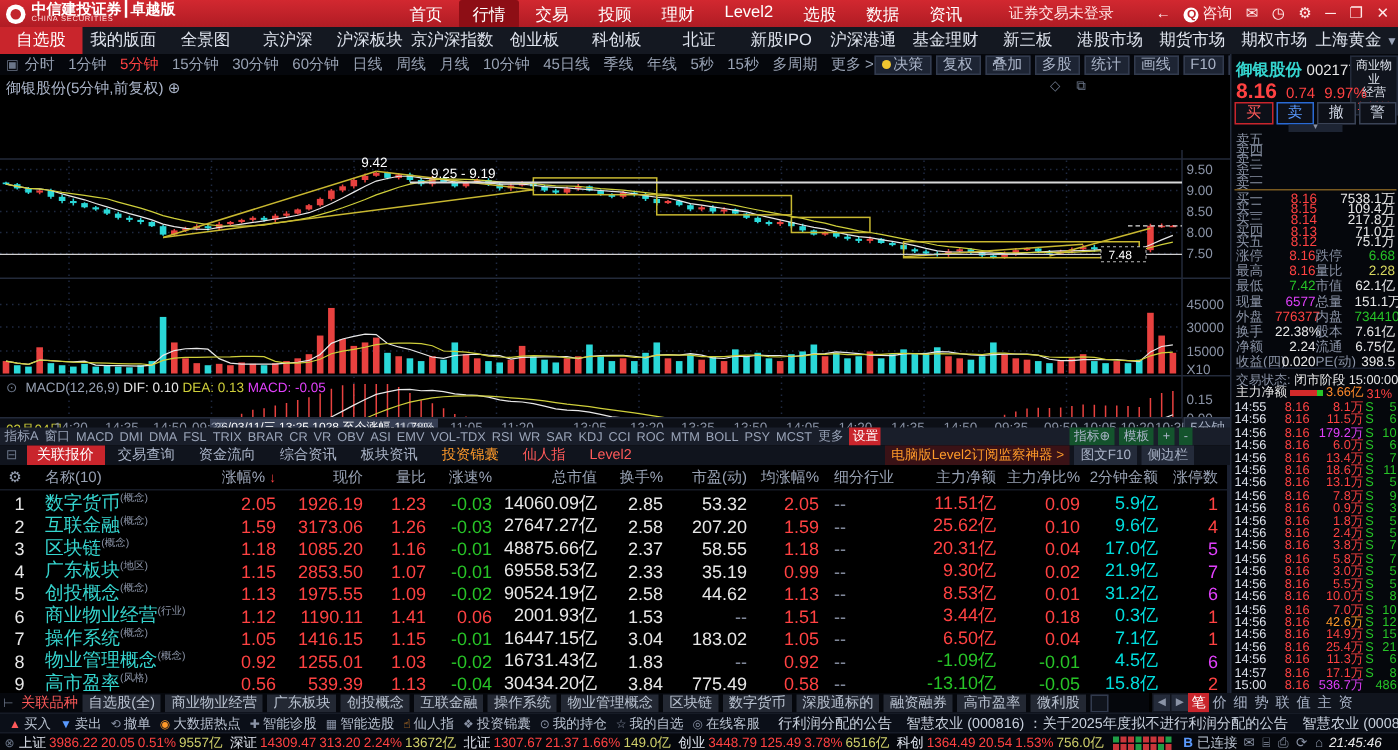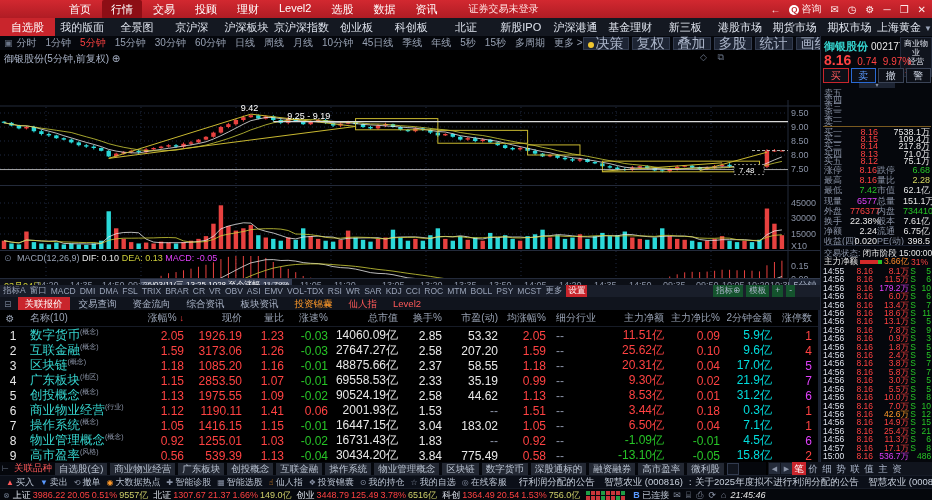--- a/index.html
+++ b/index.html
@@ -28,21 +28,21 @@
   .n2.active{background:#c9252c;color:#fff;}
   .n2 .car{font-size:8px;color:#9aa4b8;}
   
   #period-row{position:absolute;left:0;top:36px;width:820px;height:14px;background:#05070c;
     display:flex;align-items:center;border-bottom:1px solid #10141d;}
   .pr-ic{color:#6b7689;font-size:9px;margin:0 4px;}
   #periods{display:flex;gap:9px;}
   .pd{font-size:10px;color:#98a2b4;white-space:nowrap;}
   .pd.active{color:#ff4242;}
   #chart-tools{margin-left:auto;display:flex;gap:3px;padding-right:4px;}
-  .ct{font-size:14px;color:#aab4c8;background:#1d2433;border:1px solid #323b4e;
+  .ct{font-size:10px;color:#aab4c8;background:#1d2433;border:1px solid #323b4e;
     padding:0 4px;height:11px;line-height:11px;white-space:nowrap;}
   .bulb{display:inline-block;width:6px;height:6px;border-radius:50%;background:#f0c630;margin-right:2px;}
   
   #chart-area{position:absolute;left:0;top:50px;width:820px;height:235px;background:#000;}
   #chart-svg{position:absolute;left:0;top:0;}
   .chart-title{position:absolute;left:4px;top:2px;font-size:10px;color:#aab4c8;}
   .chart-corner{position:absolute;left:700px;top:2px;font-size:9px;color:#6b7689;letter-spacing:4px;}
   .ind-label{position:absolute;left:4px;font-size:9px;color:#98a2b4;white-space:nowrap;}
   .ind-label .w{color:#e8e8e8;} .ind-label .y{color:#cfcf3a;} .ind-label .m{color:#e040fb;}
   .ind-label .ic{color:#6b7689;margin-right:3px;}
@@ -141,20 +141,27 @@
   #conn{color:#b9c2d0;margin-right:4px;} #conn .dot{color:#5a9aff;font-weight:bold;}
   #sb-icons{display:flex;gap:5px;color:#8a93a6;font-size:9px;margin-right:4px;}
   #sb-time{color:#e8e8e8;margin-right:3px;font-style:italic;}
 </style>
 </head>
 <body>
 
 <div id="app">
 
   <div id="titlebar">
+    <div class="logo">
+      <span class="logo-circle"></span>
+      <div>
+        <div class="logo-t1">中信建投证券┃卓越版</div>
+        <div class="logo-t2">CHINA SECURITIES</div>
+      </div>
+    </div>
     <div id="main-menu">
         <div class="mm-item">首页</div>
         <div class="mm-item active">行情</div>
         <div class="mm-item">交易</div>
         <div class="mm-item">投顾</div>
         <div class="mm-item">理财</div>
         <div class="mm-item">Level2</div>
         <div class="mm-item">选股</div>
         <div class="mm-item">数据</div>
         <div class="mm-item">资讯</div>
@@ -790,20 +797,25 @@
   <div id="sub-tabs">
       <span class="pr-ic">⊟</span>
       <span class="st active">关联报价</span>
       <span class="st">交易查询</span>
       <span class="st">资金流向</span>
       <span class="st">综合资讯</span>
       <span class="st">板块资讯</span>
       <span class="st orange">投资锦囊</span>
       <span class="st red">仙人指</span>
       <span class="st red">Level2</span>
+      <div class="right">
+        <span class="str">电脑版Level2订阅监察神器 &gt;</span>
+        <span class="str2">图文F10</span>
+        <span class="str2">侧边栏</span>
+      </div>
     </div>
 
   <div id="board-table">
     <div class="bt-row" id="bt-head">
         <div class="c" style="text-align: center;"><span>⚙</span></div>
         <div class="c cl">名称(10)</div>
         <div class="c">涨幅% <span class="arr">↓</span></div>
         <div class="c">现价</div>
         <div class="c">量比</div>
         <div class="c">涨速%</div>
@@ -1325,20 +1337,21 @@
         <span class="tool"><span class="ic g">☆</span>我的自选</span>
         <span class="tool"><span class="ic g">◎</span>在线客服</span>
       </div>
     <div id="news">行利润分配的公告　智慧农业 (000816) ：关于2025年度拟不进行利润分配的公告　智慧农业 (000816) ：2025年年度报告摘要　智慧农业 (000816) ：2025年年度报</div>
   </div>
 
   <div id="status-bar">
     <span class="lead">⊗</span>
     <span id="indices" style="display:flex">
         <span class="idx"><span class="lb">上证</span><span class="v">3986.22</span><span class="v">20.05</span><span class="v">0.51%</span><span class="a">9557亿</span></span>
+        <span class="idx"><span class="lb">深证</span><span class="v">14309.47</span><span class="v">313.20</span><span class="v">2.24%</span><span class="a">13672亿</span></span>
         <span class="idx"><span class="lb">北证</span><span class="v">1307.67</span><span class="v">21.37</span><span class="v">1.66%</span><span class="a">149.0亿</span></span>
         <span class="idx"><span class="lb">创业</span><span class="v">3448.79</span><span class="v">125.49</span><span class="v">3.78%</span><span class="a">6516亿</span></span>
         <span class="idx"><span class="lb">科创</span><span class="v">1364.49</span><span class="v">20.54</span><span class="v">1.53%</span><span class="a">756.0亿</span></span>
       </span>
     <span id="heat">
         <i style="background: rgb(31, 158, 70);"></i>
         <i style="background: rgb(201, 53, 58);"></i>
         <i style="background: rgb(201, 53, 58);"></i>
         <i style="background: rgb(31, 158, 70);"></i>
         <i style="background: rgb(201, 53, 58);"></i>

